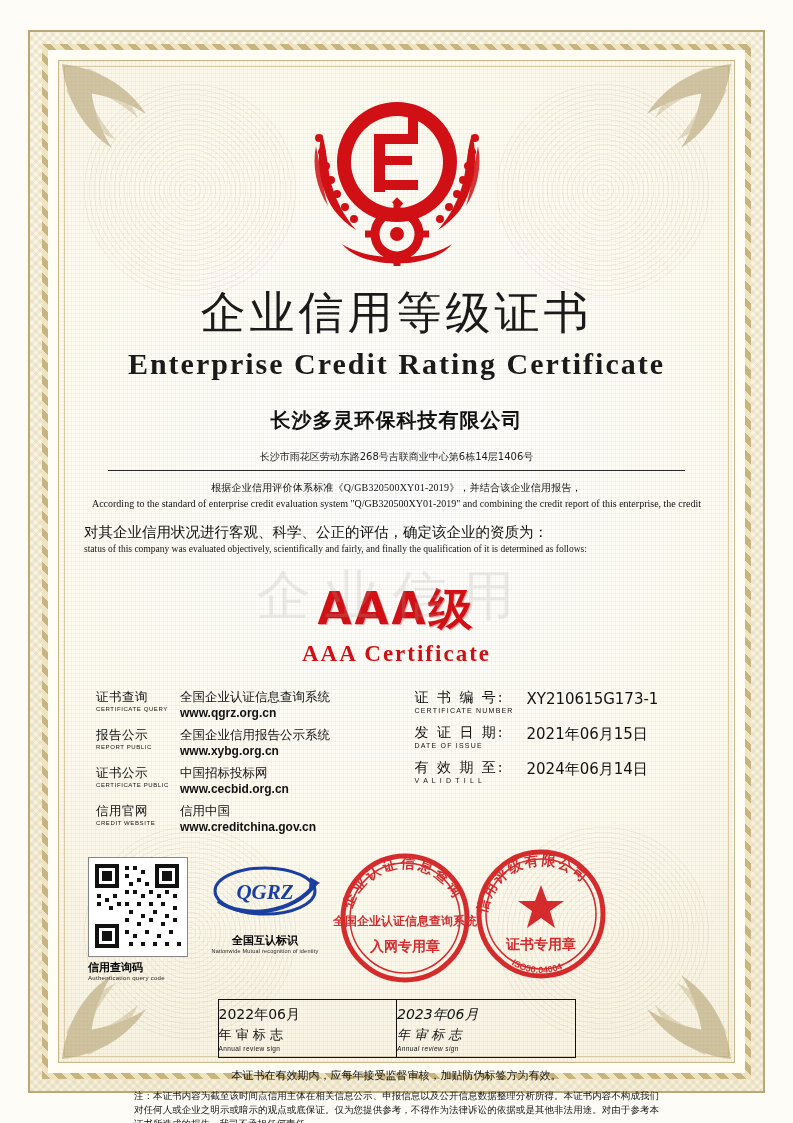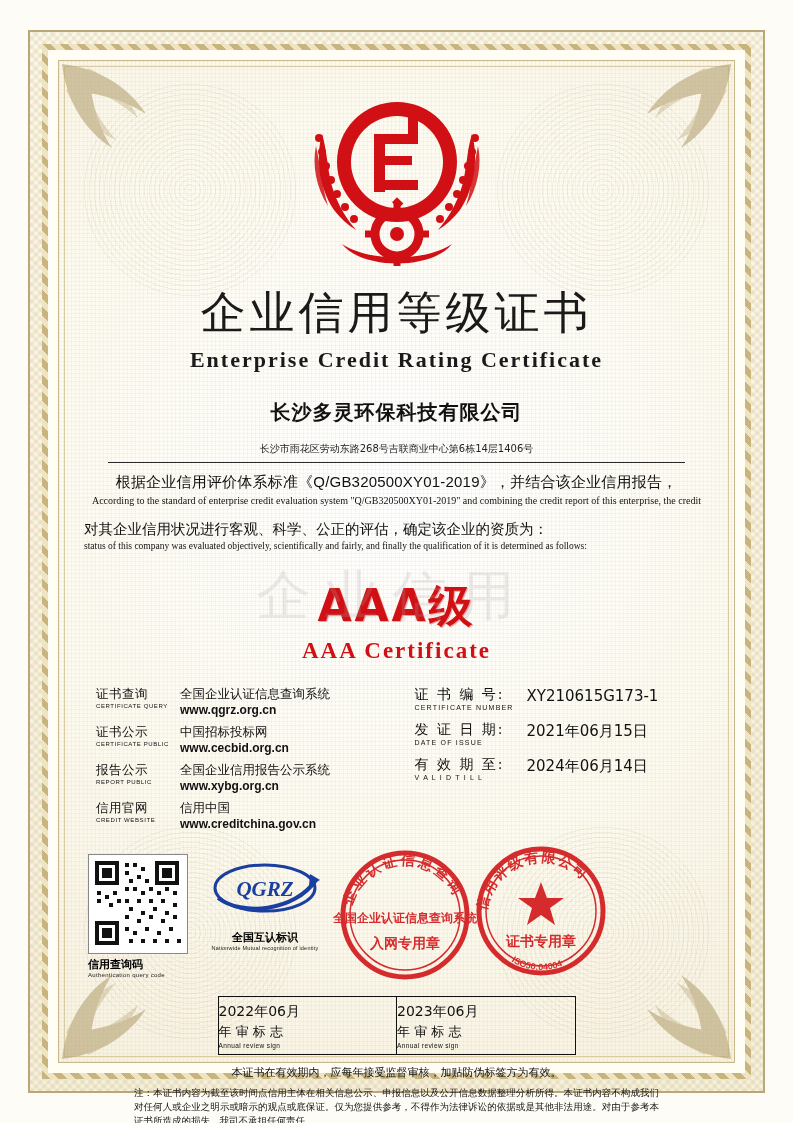--- a/index.html
+++ b/index.html
@@ -58,37 +58,37 @@
   .content{position:absolute;left:74px;top:76px;right:74px;bottom:76px;}
 
   
   .emblem{width:100%;display:flex;justify-content:center;margin-top:18px;}
   
   .title-cn{
     text-align:center;font-size:45px;font-weight:normal;color:#1a1a1a;
     letter-spacing:4px;margin-top:4px;font-family:"DejaVu Sans", sans-serif;
   }
   .title-en{
-    text-align:center;font-size:22px;font-weight:bold;color:#1a1a1a;
+    text-align:center;font-size:30px;font-weight:bold;color:#1a1a1a;
     letter-spacing:2px;margin-top:4px;font-family:"Liberation Serif", serif;
   }
   .company{
     text-align:center;font-size:20px;font-weight:bold;color:#111;
     margin-top:26px;letter-spacing:1px;font-family:"DejaVu Sans", sans-serif;
   }
   .addr{
     text-align:center;font-size:10px;color:#222;margin-top:16px;
     font-family:"DejaVu Sans", sans-serif;
   }
   .rule{
     border-top:1px solid #2b2b2b;margin:6px 34px 0 34px;
   }
   .para{margin-top:10px;}
   .para .cn{
-    text-align:center;font-size:15px;color:#111;font-family:Liberation Sans, sans-serif;
+    text-align:center;font-size:10px;color:#111;font-family:Liberation Serif, serif;
     letter-spacing:.2px;
   }
   .para .en{
     text-align:center;font-size:10px;color:#111;margin-top:3px;
     font-family:"Liberation Serif", serif;
   }
   .para2{margin-top:14px;}
   .para2 .cn{text-align:left;padding-left:10px;font-size:14.5px;color:#111;font-family:"DejaVu Sans", sans-serif;}
   .para2 .en{text-align:left;padding-left:10px;font-size:9.5px;color:#111;margin-top:2px;font-family:"Liberation Serif", serif;}
 
@@ -142,21 +142,21 @@
   .qgrz-cap-cn{font-size:11px;font-weight:bold;margin-top:2px;font-family:"DejaVu Sans", sans-serif;}
   .qgrz-cap-en{font-size:5.5px;letter-spacing:.2px;color:#222;}
   .seals{flex:1;position:relative;height:130px;}
   .seal{position:absolute;width:150px;height:150px;}
 
   
   .review{
     margin:12px auto 0 auto;width:356px;border:1px solid #111;display:flex;
   }
   .review .cell{flex:1;text-align:left;padding:6px 0 5px 0;}
-  .review .cell + .cell{border-left:1px solid #111;}
+  .review .cell + .cell{border-left:1px solid #111;font-style:italic;}
   .review .r-date{font-size:14px;font-family:"DejaVu Sans", sans-serif;color:#111;}
   .review .r-cn{font-size:13px;font-family:"DejaVu Sans", sans-serif;color:#111;margin-top:2px;}
   .review .r-en{font-size:6.5px;color:#111;letter-spacing:.4px;margin-top:1px;}
 
   .notice{
     text-align:center;font-size:11px;margin-top:10px;color:#111;
     font-family:"DejaVu Sans", sans-serif;
   }
   .fine{
     margin:6px 60px 0 60px;font-size:9.5px;line-height:1.45;color:#111;text-align:justify;
@@ -295,37 +295,37 @@
             <div class="k-en">CERTIFICATE QUERY</div>
           </div>
           <div class="v">
             <div class="v-cn">全国企业认证信息查询系统</div>
             <div class="v-url">www.qgrz.org.cn</div>
           </div>
         </div>
 
         <div class="kv">
           <div class="k">
+            <div class="k-cn">报告公示</div>
+            <div class="k-en">REPORT PUBLIC</div>
+          </div>
+          <div class="v">
+            <div class="v-cn">全国企业信用报告公示系统</div>
+            <div class="v-url">www.xybg.org.cn</div>
+          </div>
+        </div>
+
+        <div class="kv">
+          <div class="k">
             <div class="k-cn">证书公示</div>
             <div class="k-en">CERTIFICATE PUBLIC</div>
           </div>
           <div class="v">
             <div class="v-cn">中国招标投标网</div>
             <div class="v-url">www.cecbid.org.cn</div>
-          </div>
-        </div>
-
-        <div class="kv">
-          <div class="k">
-            <div class="k-cn">报告公示</div>
-            <div class="k-en">REPORT PUBLIC</div>
-          </div>
-          <div class="v">
-            <div class="v-cn">全国企业信用报告公示系统</div>
-            <div class="v-url">www.xybg.org.cn</div>
           </div>
         </div>
 
         <div class="kv">
           <div class="k">
             <div class="k-cn">信用官网</div>
             <div class="k-en">CREDIT WEBSITE</div>
           </div>
           <div class="v">
             <div class="v-cn">信用中国</div>

